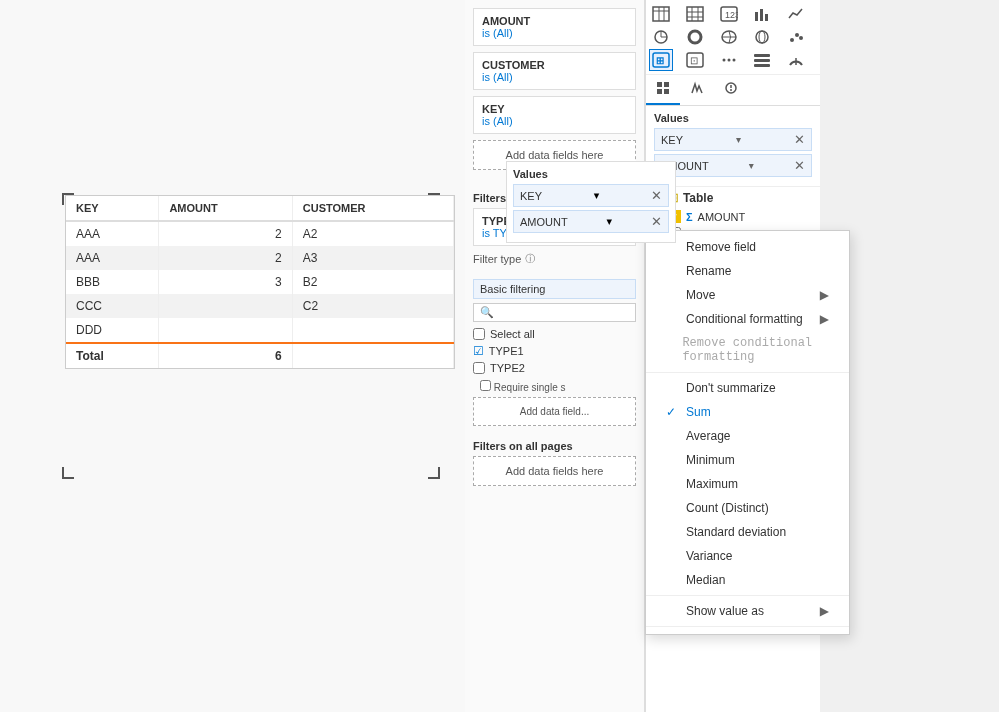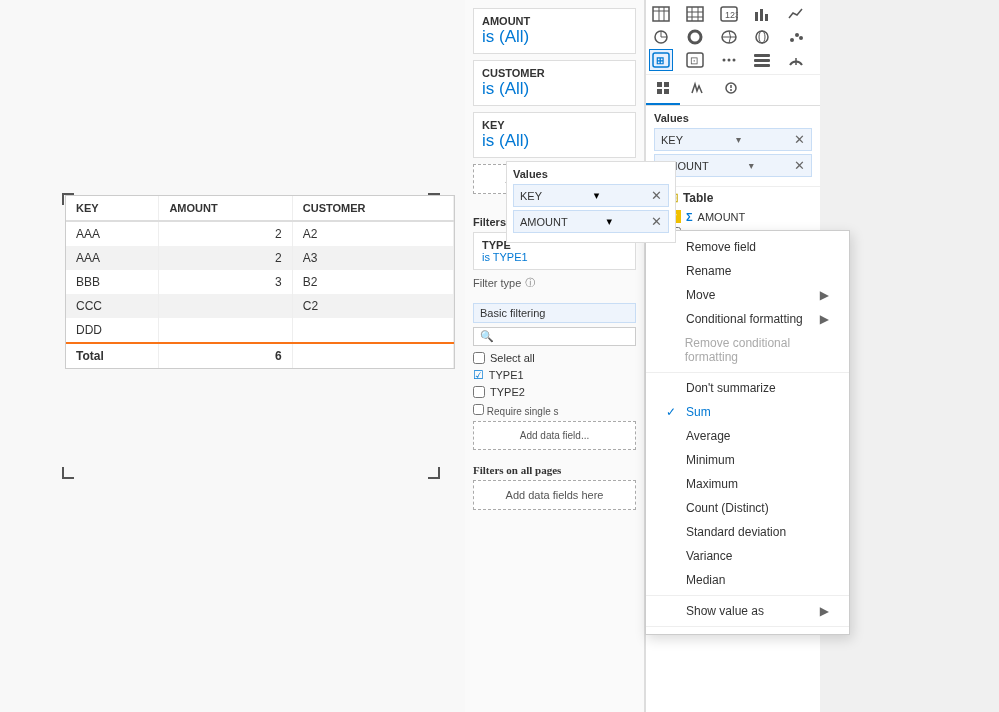--- a/index.html
+++ b/index.html
@@ -84,21 +84,21 @@
       padding: 6px 8px;
     }
 
     .filter-card .field-name {
       font-size: 11px;
       font-weight: 600;
       color: #333;
     }
 
     .filter-card .field-value {
-      font-size: 17px;
+      font-size: 11px;
       color: #0078d4;
     }
 
     .add-data-fields-btn {
       display: block;
       width: 100%;
       padding: 8px;
       border: 1px dashed #aaa;
       background: white;
       cursor: pointer;
@@ -191,28 +191,28 @@
 
     .checkmark-icon {
       color: #0078d4;
       font-size: 12px;
     }
 
     .require-single {
       font-size: 10px;
       color: #555;
       padding: 4px 0;
+      margin-left: 7px;
     }
 
     .filters-all-pages-header {
       font-size: 11px;
       font-weight: 600;
       color: #333;
       padding: 6px 8px 4px;
-      font-family: Liberation Serif, serif;
     }
 
     
     .context-menu {
       position: absolute;
       top: 225px;
       left: 615px;
       width: 205px;
       background: white;
       border: 1px solid #ccc;
@@ -227,20 +227,21 @@
       color: #333;
       cursor: pointer;
       display: flex;
       align-items: center;
       gap: 8px;
     }
 
     .context-menu-item.disabled {
       color: #aaa;
       cursor: default;
+      font-family: Liberation Mono, monospace;
     }
 
     .context-menu-item.active {
       color: #0078d4;
     }
 
     .context-menu-item .check-mark {
       color: #0078d4;
       width: 12px;
     }

